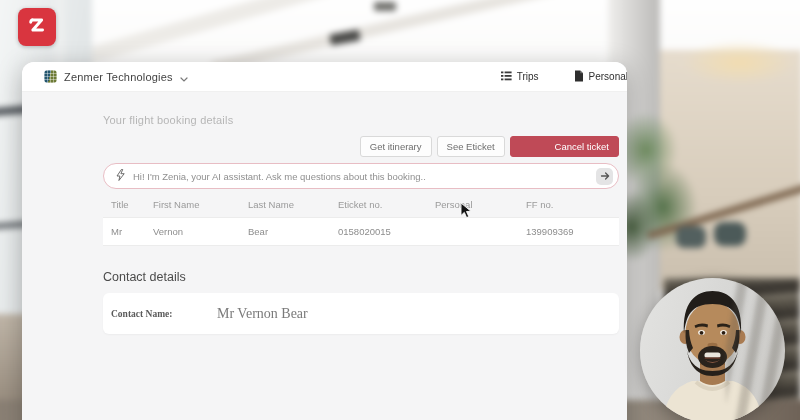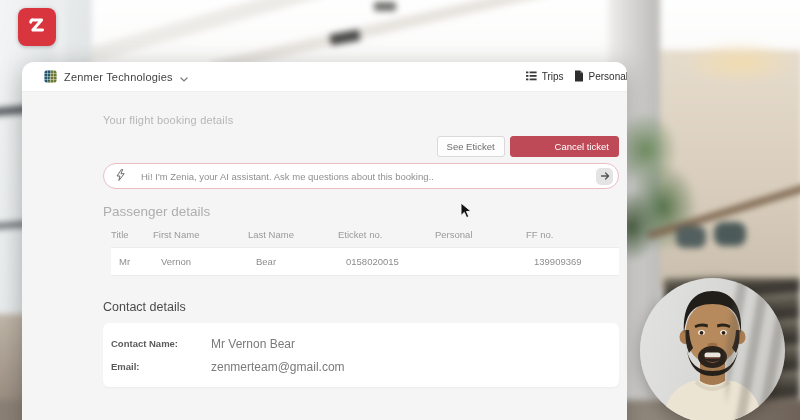--- a/index.html
+++ b/index.html
@@ -37,47 +37,47 @@
   
   #card { left:22px; top:62px; width:605px; height:408px; background:#f5f5f6; border-radius:12px; overflow:hidden;
           box-shadow:0 6px 26px rgba(0,0,0,.28); z-index:2; }
   #appbar { height:30px; background:#ffffff; display:flex; align-items:center; justify-content:space-between; padding:0 4px 0 22px; border-bottom:1px solid #f0f0f0; }
   .brand { display:flex; align-items:center; gap:7px; cursor:pointer; }
   .globe { width:13px; height:13px; border-radius:4px;
            background-image:repeating-linear-gradient(0deg,rgba(255,255,255,.4) 0 1px,transparent 1px 3px),
                             repeating-linear-gradient(90deg,rgba(255,255,255,.4) 0 1px,transparent 1px 3px),
                             linear-gradient(105deg,#24566e 0 45%,#6d7a36 45% 100%); }
   .brand-name { font-size:11px; color:#424242; letter-spacing:.2px; }
-  .nav { display:flex; align-items:center; gap:10px; margin-right:-5px; }
+  .nav { display:flex; align-items:center; gap:35px; margin-right:-5px; }
   .nav-item { display:flex; align-items:center; gap:5px; font-size:10px; color:#2f2f2f; cursor:pointer; white-space:nowrap; }
 
   #content { padding:0 8px 0 81px; }
   #page-title { margin-top:22px; font-size:11px; color:#b6b6b6; letter-spacing:.2px; font-weight:400; }
   #actions { margin-top:10px; display:flex; justify-content:flex-end; gap:5px; }
   .btn { height:21px; padding:0 9px; font-size:9.5px; color:#6e6e6e; background:#fdfdfd; border:1px solid #d9d9d9; border-radius:3px;
          font-family:inherit; display:flex; align-items:center; cursor:pointer; }
   .btn.danger { background:var(--danger,#bf4a57); border-color:var(--danger,#bf4a57); color:#ffffff;padding-left:44px; }
 
   #assistant { margin-top:6px; height:26px; background:#ffffff; border:1px solid var(--assistant_border,#e8bdc4); border-radius:13px;
-               display:flex; align-items:center; padding:0 5px 0 12px; gap:16px; }
+               display:flex; align-items:center; padding:0 5px 0 12px; gap:8px; }
   #assistant input { flex:1; border:none; outline:none; font-size:9.5px; color:#555; background:transparent; font-family:inherit; }
   #assistant input::placeholder { color:#8f8f8f; }
   .send { width:17px; height:17px; border-radius:5px; background:#e4e4e5; border:none; display:flex; align-items:center; justify-content:center; cursor:pointer; }
 
   #passenger-title { margin-top:15px; font-size:13.5px; color:#aeaeae; font-weight:400; }
   .tgrid { display:grid; grid-template-columns:42px 95px 90px 97px 91px 1fr; align-items:center; padding-left:8px; }
   #thead { margin-top:10px; font-size:9.5px; color:#9a9a9a; }
   #trow { margin-top:7px; height:29px; background:#ffffff; border-top:1px solid #ececec; border-bottom:1px solid #ececec;
-          font-size:9.5px; color:#8d8d8d; margin-left:8px; }
+          font-size:9.5px; color:#8d8d8d; margin-left:0; }
 
   #contact-title { margin-top:24px; font-size:12.5px; color:#4b4b4b; font-weight:400; }
   #contact-card { margin-top:9px; background:#ffffff; border-radius:6px; padding:9px 0 9px 8px; box-shadow:0 1px 2px rgba(0,0,0,.04); }
-  .crow { display:grid; grid-template-columns:100px 1fr; align-items:center; height:23px; }
+  .crow { display:grid; grid-template-columns:100px 1fr; align-items:center; height:23px;font-family:Liberation Serif, serif; }
   .clabel { font-size:9.5px; font-weight:bold; color:#5a5a5a; }
-  .cvalue { font-size:12px; color:#7a7a7a; }
+  .cvalue { font-size:14px; color:#7a7a7a;margin-left:6px; }
 
   
   #webcam { left:640px; top:278px; width:145px; height:145px; border-radius:50%; overflow:hidden; z-index:4;
             background:linear-gradient(105deg,#e3e3e1 0%,#d6d6d4 55%,#c8c6c2 100%); box-shadow:0 4px 16px rgba(0,0,0,.25); }
   .cam-stripes { position:absolute; right:-8px; top:0; width:46%; height:100%; filter:blur(2px);
             background:repeating-linear-gradient(100deg,rgba(88,82,74,0) 0 12px,rgba(88,82,74,.28) 12px 22px); }
 
   
   #cursor { left:460px; top:202px; z-index:7; }
 </style>
@@ -152,41 +152,41 @@
         </span>
         <span>Personal</span>
       </div>
     </div>
   </div>
 
   <div id="content">
     <div id="page-title">Your flight booking details</div>
 
     <div id="actions">
+      <button class="btn">Get itinerary</button>
       <button class="btn">See Eticket</button>
       <button class="btn danger">Cancel ticket</button>
     </div>
 
     <div id="assistant">
       <span>
         <svg width="9" height="12" viewBox="0 0 9 12">
           <path d="M5.4 0.5 L1 7 H3.9 L2.9 11.5 L8.2 4.7 H4.9 L6.7 0.5 Z" fill="none" stroke="#5d5d5d" stroke-width="0.9" stroke-linejoin="round"></path>
         </svg>
       </span>
       <input type="text" placeholder="Hi! I'm Zenia, your AI assistant. Ask me questions about this booking.." style="">
       <button class="send">
         <span>
           <svg width="10" height="10" viewBox="0 0 10 10">
             <path d="M1.5 5 H8.2 M5.6 2 L8.6 5 L5.6 8" fill="none" stroke="#555" stroke-width="1.3" stroke-linecap="round" stroke-linejoin="round"></path>
           </svg>
         </span>
       </button>
     </div>
 
-    <div id="passenger-title">Passenger details</div>
 
     <div id="thead" class="tgrid">
       <span>Title</span>
       <span>First Name</span>
       <span>Last Name</span>
       <span>Eticket no.</span>
       <span>Personal</span>
       <span>FF no.</span>
     </div>
 
@@ -198,24 +198,20 @@
       <span></span>
       <span>139909369</span>
     </div>
 
     <div id="contact-title">Contact details</div>
 
     <div id="contact-card">
       <div class="crow">
         <span class="clabel">Contact Name:</span>
         <span class="cvalue">Mr Vernon Bear</span>
-      </div>
-      <div class="crow">
-        <span class="clabel">Email:</span>
-        <span class="cvalue">zenmerteam@gmail.com</span>
       </div>
     </div>
   </div>
 </div>
 
 <div id="webcam" class="abs">
   <div class="cam-stripes"></div>
   <span>
     <svg width="145" height="145" viewBox="0 0 145 145">
       <path d="M22 145 Q26 111 52 103 L93 103 Q119 111 123 145 Z" fill="#ece4d3"></path>

